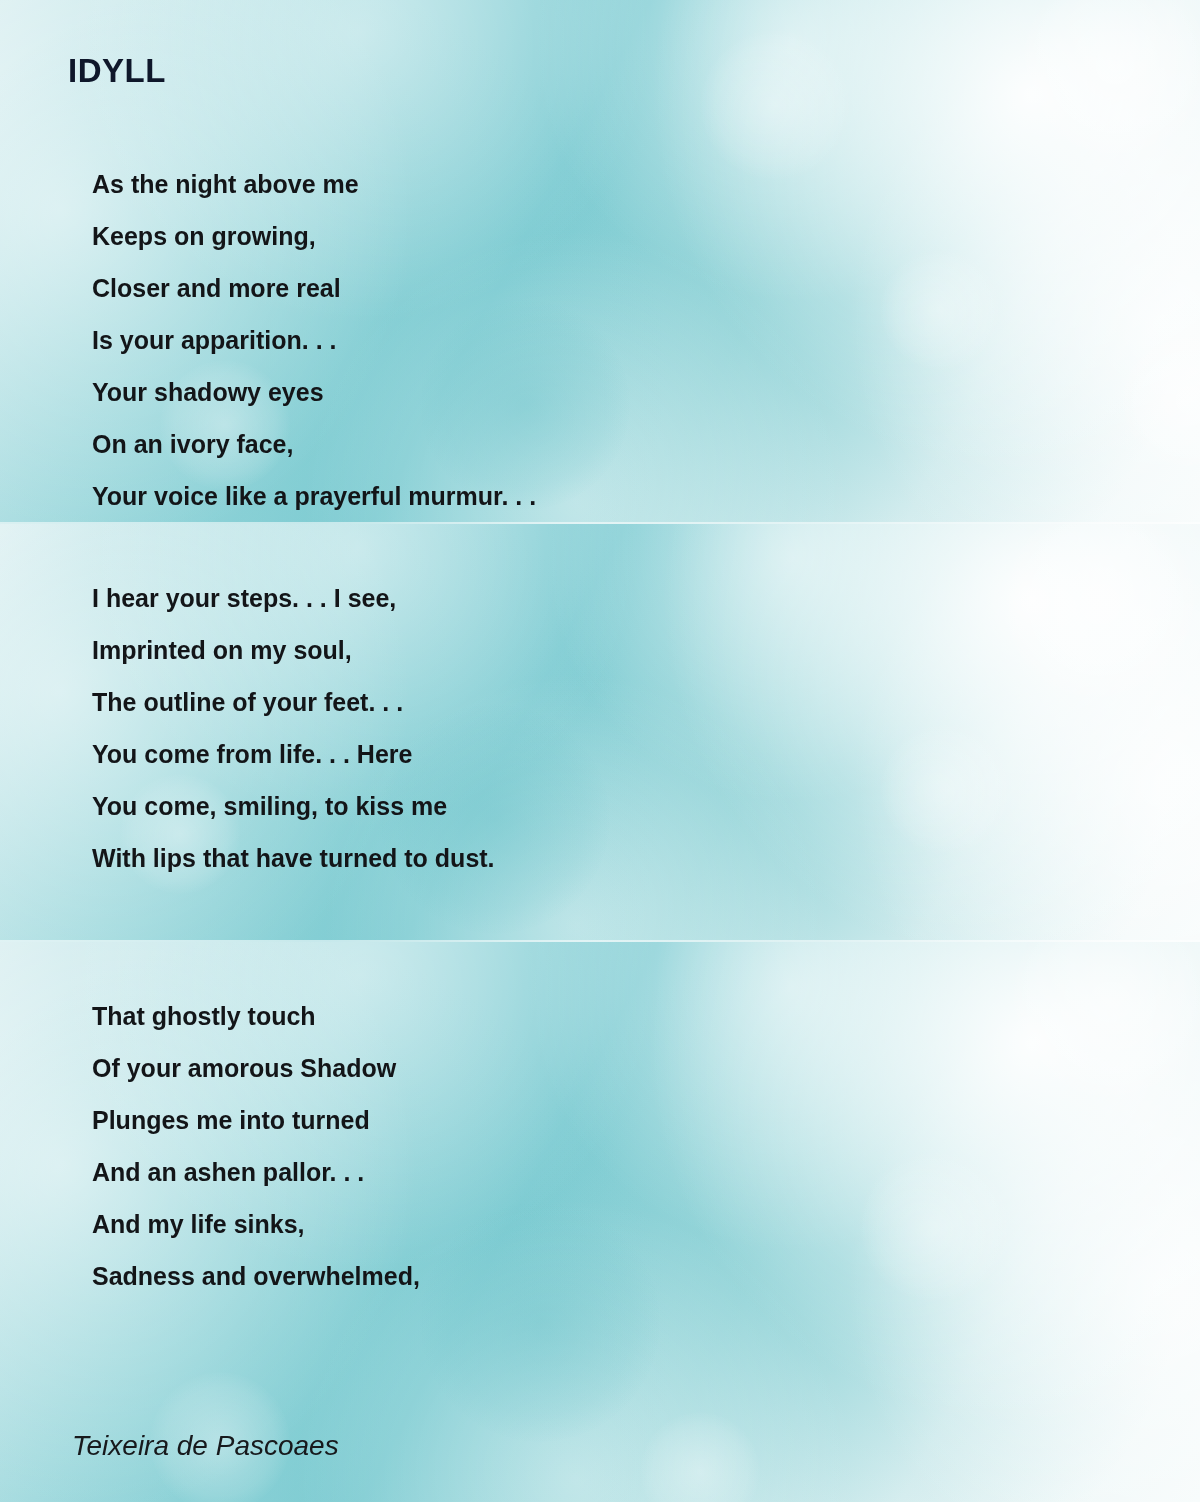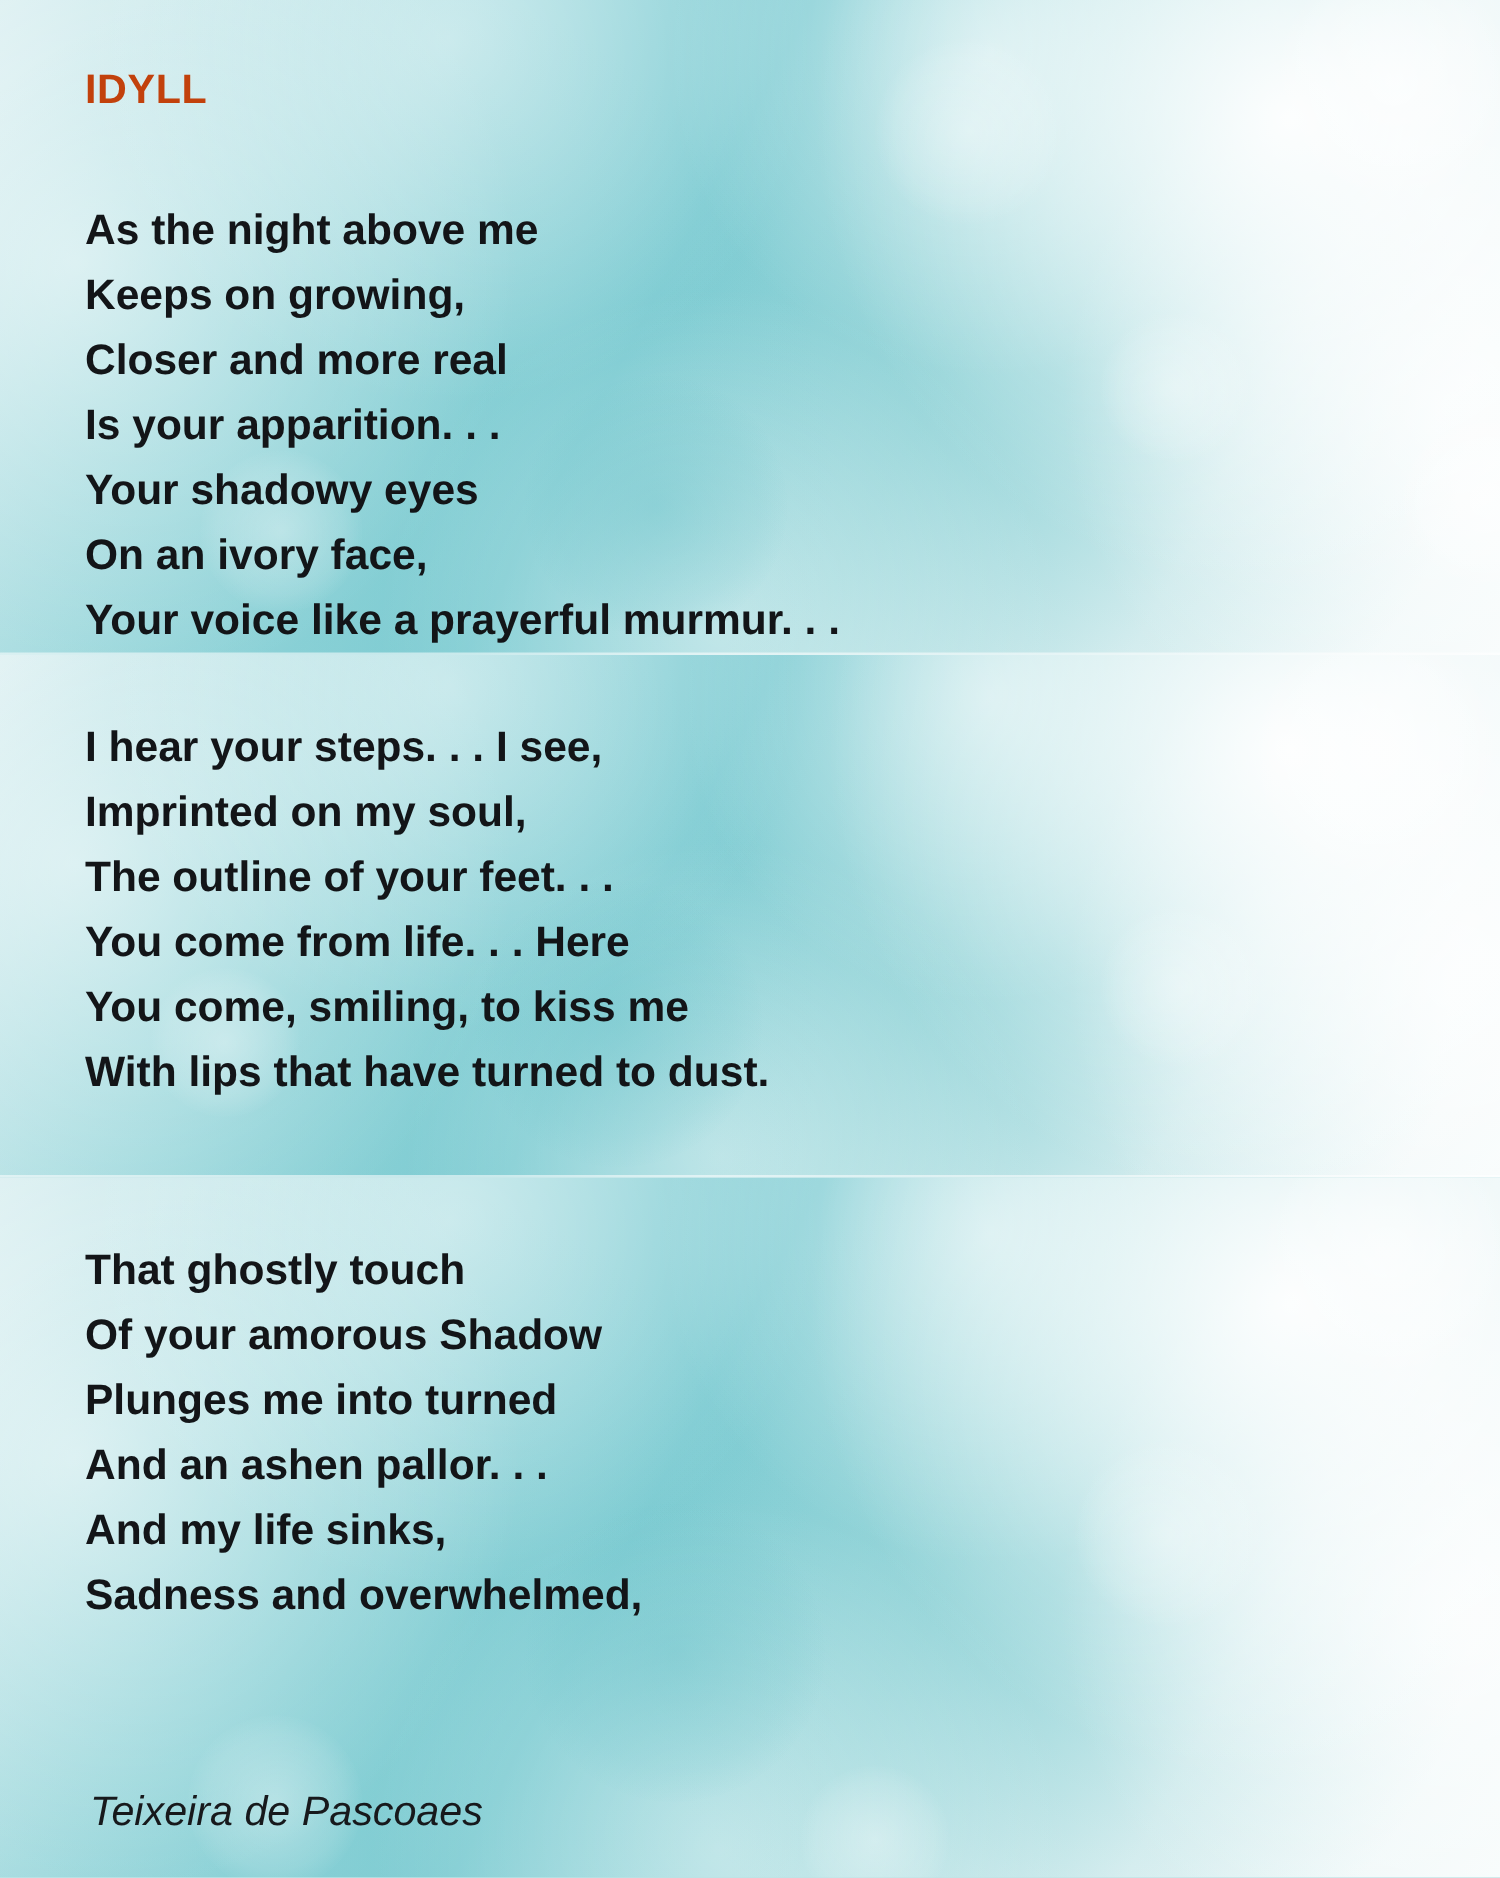--- a/index.html
+++ b/index.html
@@ -79,46 +79,47 @@
     width: 1200px;
     height: 1502px;
   }
 
   .poem-title {
     position: absolute;
     left: 68px;
     top: 52px;
     font-size: 33px;
     font-weight: bold;
-    color: #c2410c;
+    color: #0f172a;
     letter-spacing: 0.5px;
   }
 
   .stanza {
     position: absolute;
     left: 68px;
     width: 1000px;
   }
   .stanza-1 { top: 158px; }
   .stanza-2 { top: 572px; }
   .stanza-3 { top: 990px; }
 
   .line {
-    font-size: 34px;
+    font-size: 25px;
     font-weight: bold;
     color: #131518;
     line-height: 52px;
     white-space: pre;
+    margin-left: 24px;
   }
 
   .author {
     position: absolute;
     left: 72px;
     top: 1430px;
-    font-size: 33px;
+    font-size: 28px;
     font-style: italic;
     color: #17191c;
   }
 </style>
 </head>
 <body>
 
 <div class="page">
 
   <div class="bg-band band-1">

